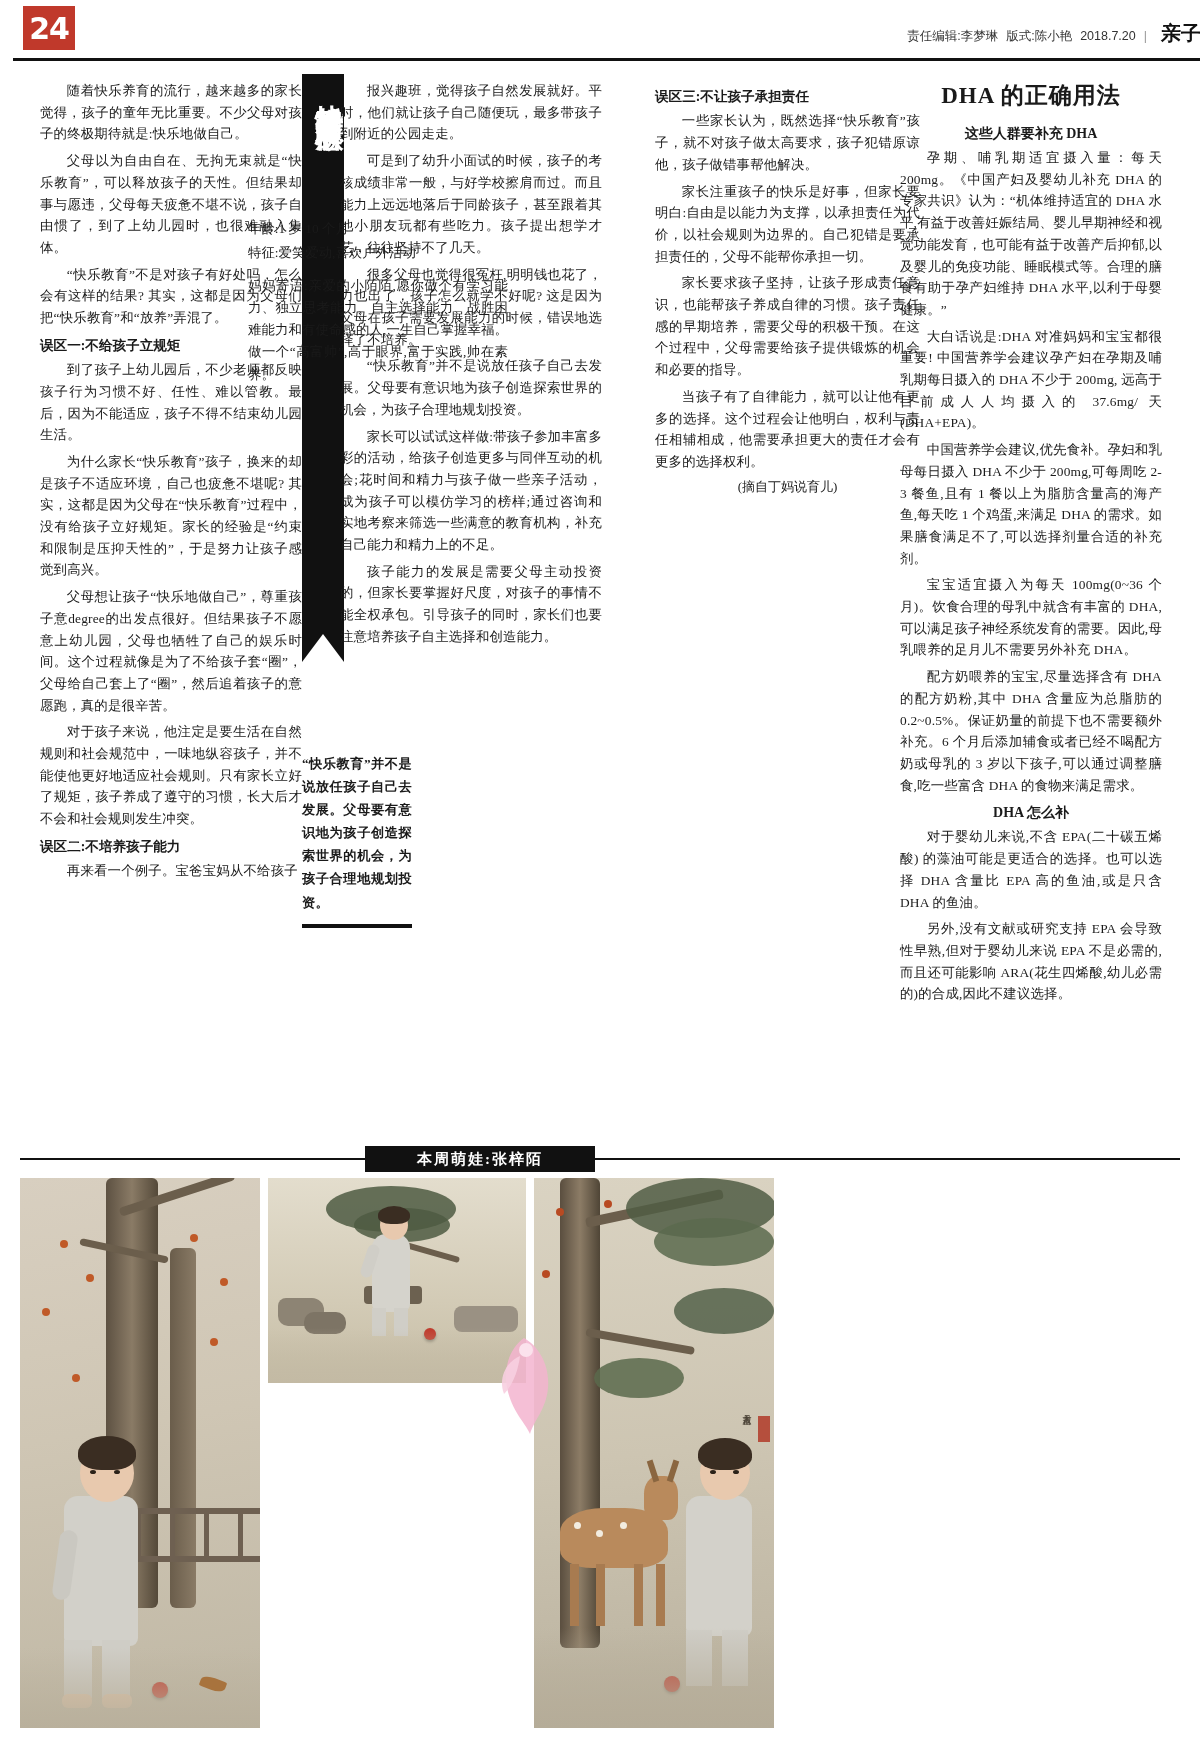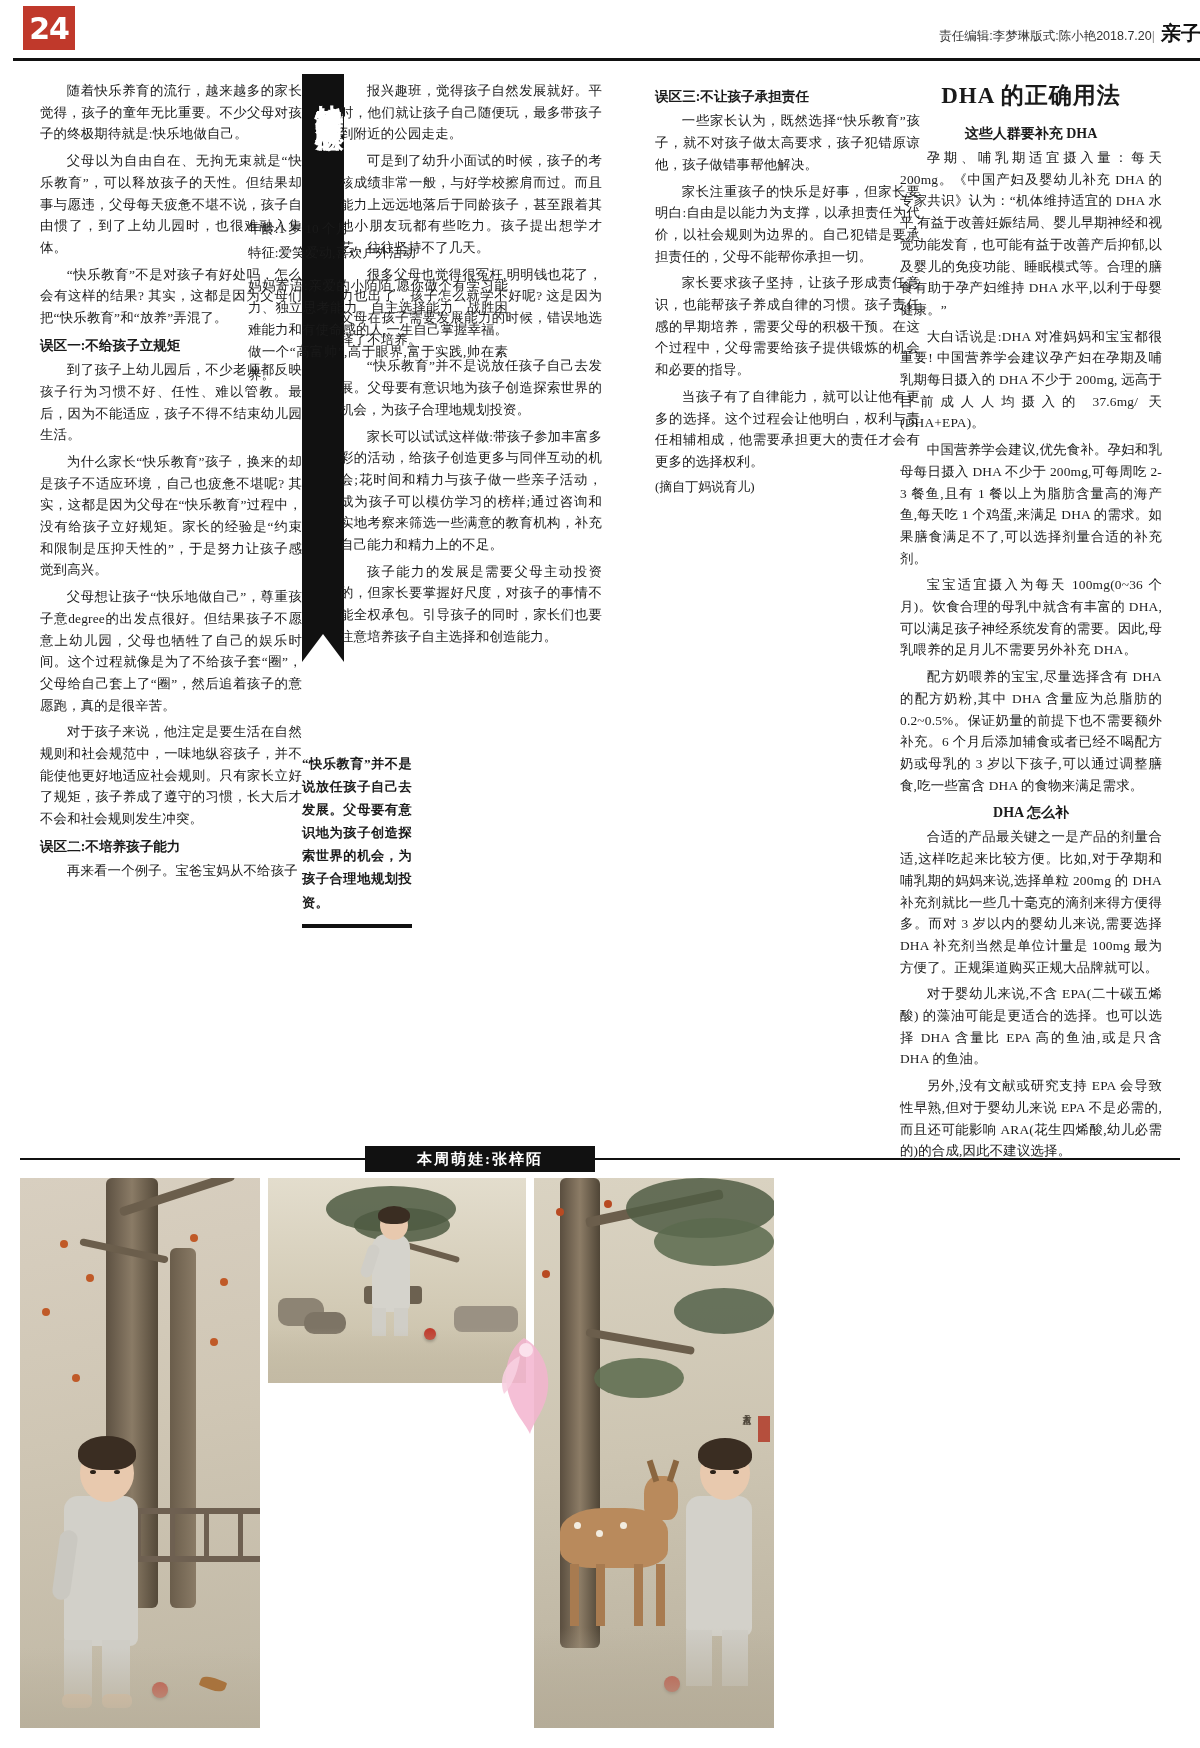--- a/index.html
+++ b/index.html
@@ -19,21 +19,21 @@
   .pagenum{
     position:absolute;left:10px;top:6px;width:52px;height:44px;
     background:#c0392b;color:#fff;
     font-family:"DejaVu Sans", sans-serif;
     font-size:30px;font-weight:bold;
     display:flex;align-items:center;justify-content:center;
     letter-spacing:-1px;
   }
   .masthead-right{
     position:absolute;right:12px;top:20px;
-    display:flex;align-items:baseline;
+    display:flex;align-items:baseline;gap:8px;
     font-size:12.5px;color:#333;
     font-family:"Liberation Sans", sans-serif;
   }
   .masthead-right .sep{color:#999;}
   .masthead-right .section{
     font-family:"Liberation Serif", serif;
     font-size:20px;font-weight:bold;color:#111;
     margin-left:6px;
   }
   
@@ -53,21 +53,21 @@
     text-indent:2em;
     letter-spacing:0.2px;
   }
   .subhead{
     margin:7px 0 3px 0;
     font-size:13.6px;
     font-weight:bold;
     line-height:1.5;
   }
   .source{
-    text-align:left;
+    text-align:center;
     font-size:13px;
     margin-top:3px;
   }
   
   .vtitle-wrap{
     position:absolute;left:262px;top:-6px;width:42px;height:610px;
   }
   .vtitle-bar{
     position:absolute;left:0;top:0;width:42px;height:560px;
     background:#111;
@@ -224,21 +224,20 @@
 
 <div class="dhacol">
   <div class="dha-title">DHA 的正确用法</div>
   <div class="dha-sub">这些人群要补充 DHA</div>
   <p class="para">孕期、哺乳期适宜摄入量：每天 200mg。《中国产妇及婴幼儿补充 DHA 的专家共识》认为：“机体维持适宜的 DHA 水平,有益于改善妊娠结局、婴儿早期神经和视觉功能发育，也可能有益于改善产后抑郁,以及婴儿的免疫功能、睡眠模式等。合理的膳食有助于孕产妇维持 DHA 水平,以利于母婴健康。”</p>
   <p class="para">大白话说是:DHA 对准妈妈和宝宝都很重要! 中国营养学会建议孕产妇在孕期及哺乳期每日摄入的 DHA 不少于 200mg, 远高于目前成人人均摄入的 37.6mg/ 天(DHA+EPA)。</p>
   <p class="para">中国营养学会建议,优先食补。孕妇和乳母每日摄入 DHA 不少于 200mg,可每周吃 2-3 餐鱼,且有 1 餐以上为脂肪含量高的海产鱼,每天吃 1 个鸡蛋,来满足 DHA 的需求。如果膳食满足不了,可以选择剂量合适的补充剂。</p>
   <p class="para">宝宝适宜摄入为每天 100mg(0~36 个月)。饮食合理的母乳中就含有丰富的 DHA,可以满足孩子神经系统发育的需要。因此,母乳喂养的足月儿不需要另外补充 DHA。</p>
   <p class="para">配方奶喂养的宝宝,尽量选择含有 DHA 的配方奶粉,其中 DHA 含量应为总脂肪的 0.2~0.5%。保证奶量的前提下也不需要额外补充。6 个月后添加辅食或者已经不喝配方奶或母乳的 3 岁以下孩子,可以通过调整膳食,吃一些富含 DHA 的食物来满足需求。</p>
   <div class="dha-sub">DHA 怎么补</div>
-  <p class="para">合适的产品最关键之一是产品的剂量合适,这样吃起来比较方便。比如,对于孕期和哺乳期的妈妈来说,选择单粒 200mg 的 DHA 补充剂就比一些几十毫克的滴剂来得方便得多。而对 3 岁以内的婴幼儿来说,需要选择 DHA 补充剂当然是单位计量是 100mg 最为方便了。正规渠道购买正规大品牌就可以。</p>
   <p class="para">对于婴幼儿来说,不含 EPA(二十碳五烯酸) 的藻油可能是更适合的选择。也可以选择 DHA 含量比 EPA 高的鱼油,或是只含 DHA 的鱼油。</p>
   <p class="para">另外,没有文献或研究支持 EPA 会导致性早熟,但对于婴幼儿来说 EPA 不是必需的,而且还可能影响 ARA(花生四烯酸,幼儿必需的)的合成,因此不建议选择。</p>
 </div>
 
 <div class="banner">
   <div class="line"></div>
   <div class="tag">本周萌娃:张梓陌</div>
 </div>
 
 <div class="photos">

